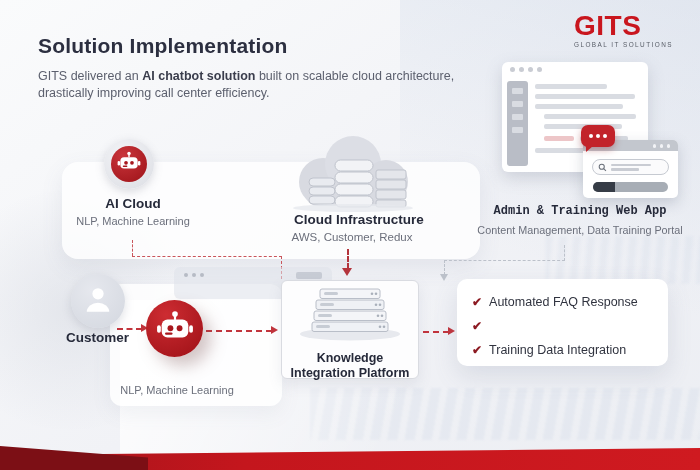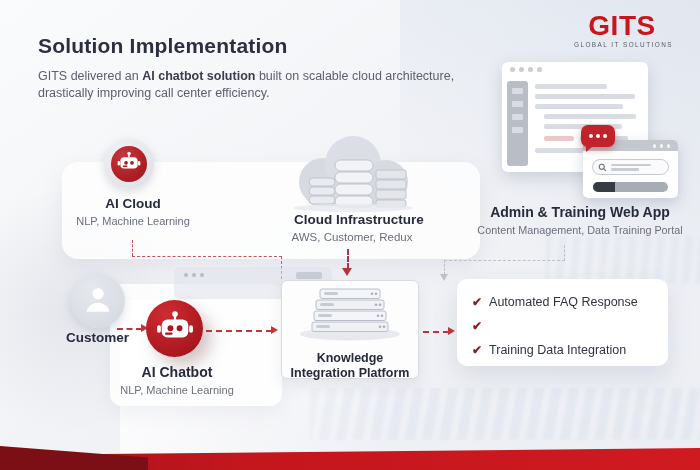--- a/index.html
+++ b/index.html
@@ -14,21 +14,21 @@
   .bg-keys{position:absolute;left:310px;top:388px;width:390px;height:52px;opacity:.5;filter:blur(1px);
     background:repeating-linear-gradient(100deg,rgba(170,188,214,.25) 0 10px,rgba(255,255,255,0) 10px 17px);}
   .bg-keys2{position:absolute;left:545px;top:236px;width:160px;height:48px;opacity:.35;filter:blur(1px);
     background:repeating-linear-gradient(95deg,rgba(170,188,214,.28) 0 8px,rgba(255,255,255,0) 8px 14px);}
   .bg-sheen{position:absolute;left:120px;top:300px;width:480px;height:170px;
     background:linear-gradient(115deg,rgba(255,255,255,.9) 0%,rgba(255,255,255,0) 60%);}
   
   .title{position:absolute;left:38px;top:34px;font-size:21px;font-weight:700;color:#2c2f40;letter-spacing:.2px;}
   .subtitle{position:absolute;left:38px;top:68px;width:452px;font-size:12.5px;line-height:17px;color:#5c606e;}
   .subtitle b{color:#3a3d4c;}
-  .logo{position:absolute;left:574px;top:12px;width:96px;text-align:center;}
+  .logo{position:absolute;left:574px;top:12px;width:96px;text-align:left;}
   .logo-text{font-size:28px;font-weight:900;color:#c9161e;letter-spacing:.5px;line-height:28px;
              transform:scaleY(.96);}
   .logo-tag{font-size:6.4px;letter-spacing:1.45px;color:#575c66;margin-top:1px;white-space:nowrap;}
   
   .panel-a{position:absolute;left:62px;top:162px;width:418px;height:97px;border-radius:16px;
     background:rgba(255,255,255,.78);box-shadow:0 8px 22px rgba(100,110,140,.10);}
   .panel-b{position:absolute;left:110px;top:284px;width:172px;height:122px;border-radius:12px;
     background:rgba(255,255,255,.82);box-shadow:0 8px 20px rgba(100,110,140,.08);}
   
   .node-label{position:absolute;text-align:center;font-size:13.5px;font-weight:700;color:#262a3a;}
@@ -223,21 +223,21 @@
     </div>
     <div class="bs-btn">
         <i></i>
       </div>
   </div>
   <div class="chat-bubble">
       <span></span>
       <span></span>
       <span></span>
     </div>
-  <div class="node-label" style="left:480px;top:204px;width:200px;font-size:14px;">Admin &amp; Training Web App</div>
+  <div class="node-label" style="left:480px;top:204px;width:200px;font-size:12px;font-family:Liberation Mono, monospace;">Admin &amp; Training Web App</div>
   <div class="node-sub" style="left:462px;top:224px;width:236px;font-size:10.8px;">Content Management, Data Training Portal</div>
 
   <div class="dash-v" style="left:132px;top:240px;height:16px;"></div>
   <div class="dash-h" style="left:132px;top:256px;width:150px;"></div>
   <div class="dash-v" style="left:281px;top:256px;height:23px;"></div>
 
   <div class="dash-v strong" style="left:347px;top:249px;height:20px;"></div>
   <div class="arr-down" style="left:342px;top:268px;"></div>
 
   <div class="dash-v gray" style="left:564px;top:245px;height:16px;"></div>
@@ -277,21 +277,20 @@
         <rect x="22.7" y="10.5" width="2.6" height="5" fill="#fff"></rect>
         <rect x="8" y="15" width="32" height="21.5" rx="7" fill="#fff"></rect>
         <rect x="2.5" y="22" width="4.5" height="9" rx="2.2" fill="#fff"></rect>
         <rect x="41" y="22" width="4.5" height="9" rx="2.2" fill="#fff"></rect>
         <circle cx="18.5" cy="25.5" r="3.5" fill="#a8161d"></circle>
         <circle cx="29.5" cy="25.5" r="3.5" fill="#a8161d"></circle>
         <rect x="12" y="30.5" width="9" height="2.8" rx="1.4" fill="#a8161d"></rect>
       </svg>
     </span>
   </div>
-  <div class="node-label" style="left:117px;top:364px;width:120px;font-size:14px;">AI Chatbot</div>
   <div class="node-sub" style="left:107px;top:384px;width:140px;">NLP, Machine Learning</div>
 
   <div class="kcard">
     <div style="position:absolute;left:10px;top:6px;">
       <svg width="116" height="54" viewBox="0 0 116 54">
         <ellipse cx="58" cy="47" rx="50" ry="6.5" fill="#e7e9ee"></ellipse>
         <g stroke="#b9bec8" stroke-width="1">
           <rect x="28" y="2" width="60" height="9.5" rx="2" fill="#f4f5f8"></rect>
           <rect x="24" y="13" width="68" height="9.5" rx="2" fill="#eff1f5"></rect>
           <rect x="22" y="24" width="72" height="9.5" rx="2" fill="#f4f5f8"></rect>

